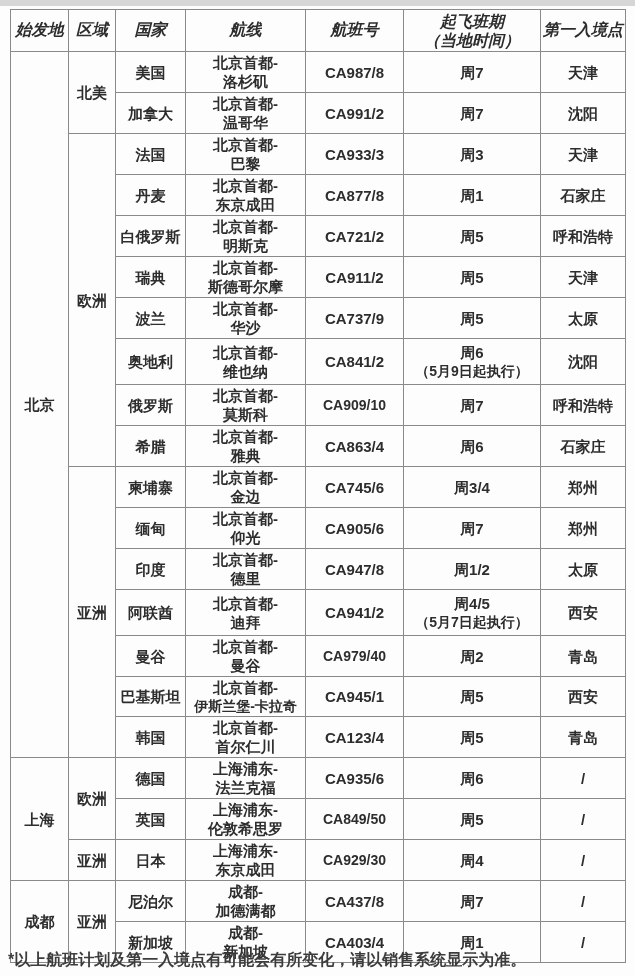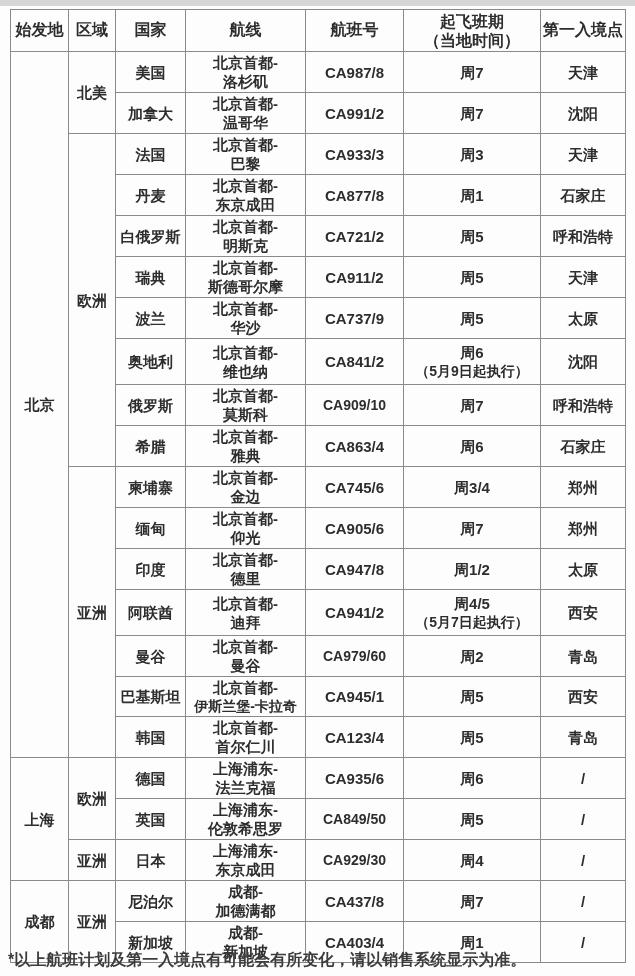--- a/index.html
+++ b/index.html
@@ -23,21 +23,21 @@
   }
   .flight-table th, .flight-table td {
     border: 1px solid #8a8a8a;
     text-align: center;
     vertical-align: middle;
     color: #2d2d2d;
     font-weight: 600;
     padding: 1px 2px;
     overflow: hidden;
   }
-  .flight-table th { font-size: 16px; }
+  .flight-table th { font-size: 16px; font-style: italic; }
   .flight-table td { font-size: 15px; }
   .flight-table thead tr { height: 42px; }
   .flight-table tbody tr { height: 40px; }
   .flight-table tbody tr.tall { height: 46px; }
   .line { line-height: 19px; white-space: nowrap; }
   .line.small { font-size: 14px; line-height: 18px; }
   .footnote {
     position: absolute; left: 8px; top: 950px;
     font-size: 16px;
     font-weight: 700;
@@ -343,21 +343,21 @@
       </tr>
       <tr>
         <td>
           <div class="line">曼谷</div>
         </td>
         <td>
           <div class="line">北京首都-</div>
           <div class="line">曼谷</div>
         </td>
         <td>
-          <div class="line small">CA979/60</div>
+          <div class="line small">CA979/40</div>
         </td>
         <td>
           <div class="line">周2</div>
         </td>
         <td>
           <div class="line">青岛</div>
         </td>
       </tr>
       <tr>
         <td>

